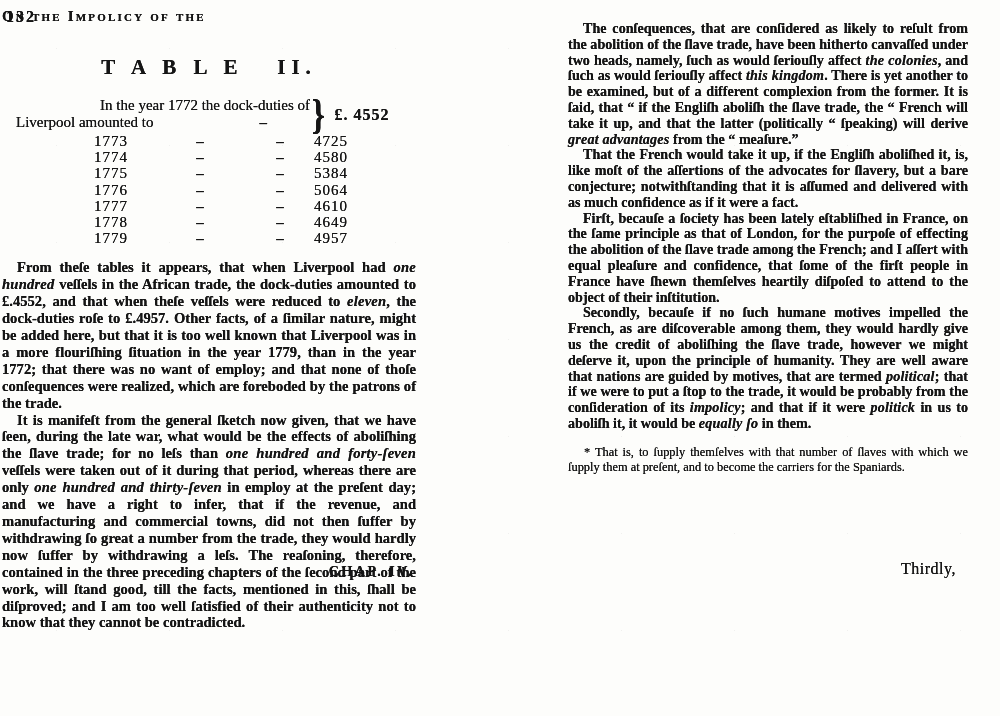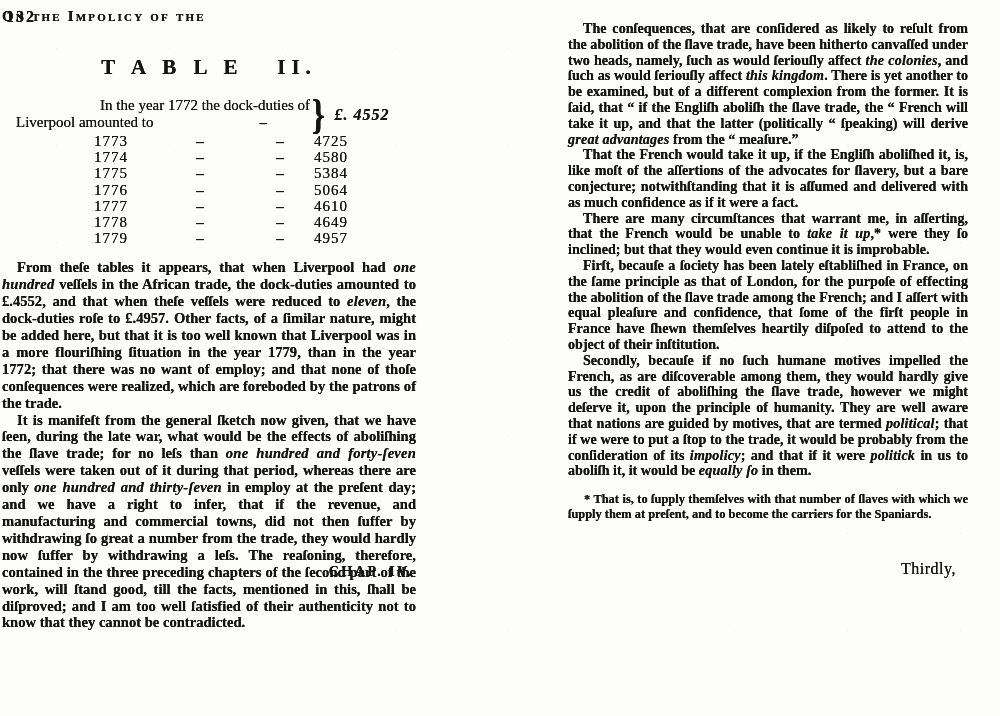--- a/index.html
+++ b/index.html
@@ -46,21 +46,21 @@
   
   .duty-table{margin-top:17px;font-size:15px;line-height:17px;text-shadow:0 0 .35px currentColor;}
   .intro-row{display:flex;align-items:center;}
   .intro-text{width:308px;text-align:right;}
   .intro-line2{padding-left:14px;display:flex;}
   .intro-dash{margin-left:106px;font-weight:bold;}
   .table-brace{
     font-size:42px;font-weight:bold;line-height:34px;
     transform:scaleX(.8);margin-right:8px;
   }
-  .intro-value{font-size:16px;font-style:italic;font-weight:bold;letter-spacing:1px;}
+  .intro-value{font-size:16px;font-weight:bold;letter-spacing:1px;}
   .duty-rows{margin-top:2px;}
   .duty-row{display:grid;grid-template-columns:60px 92px 68px 70px;padding-left:92px;line-height:16.2px;}
   .duty-row .dash{text-align:center;font-weight:bold;}
   .duty-row .year-cell,.duty-row .value-cell{letter-spacing:1px;}
 
   
   .body-text{margin-top:13px;}
   .para{
     text-align:justify;text-indent:15px;
     font-size:14.6px;line-height:16.9px;
@@ -74,21 +74,20 @@
   .chapter-catchword{
     position:absolute;right:2px;bottom:4px;
     font-size:14px;font-weight:bold;letter-spacing:2.5px;
     text-shadow:0 0 .4px currentColor;
   }
   .footnote{
     margin-top:13px;
     font-size:12.4px;line-height:14.8px;
     text-align:justify;text-indent:16px;
     text-shadow:0 0 .3px currentColor;
-    font-weight:bold;
   }
   .catchword{
     position:absolute;right:12px;bottom:6px;
     font-size:16px;letter-spacing:.5px;
     text-shadow:0 0 .4px currentColor;
   }
 </style>
 </head>
 <body>
 
@@ -165,21 +164,20 @@
 
   <div class="chapter-catchword">CHAP. IV.</div>
 </div>
 
 <div class="page page-right">
 
 
   <div class="body-text" style="margin-top:21px;">
     <p class="para"><span>The conſequences, that are conſidered as likely to reſult from the abolition of the ſlave trade, have been hitherto canvaſſed under two heads, namely, ſuch as would ſeriouſly affect </span><i>the colonies</i><span>, and ſuch as would ſeriouſly affect </span><i>this kingdom</i><span>.  There is yet another to be examined, but of a different complexion from the former.  It is ſaid, that “ if the Engliſh aboliſh the ſlave trade, the “ French will take it up, and that the latter (politically “ ſpeaking) will derive </span><i>great advantages</i><span> from the “ meaſure.”</span></p>
     <p class="para"><span>That the French would take it up, if the Engliſh aboliſhed it, is, like moſt of the aſſertions of the advocates for ſlavery, but a bare conjecture; notwithſtanding that it is aſſumed and delivered with as much confidence as if it were a fact.</span></p>
-    <p class="para"><span>There are many circumſtances that warrant me, in aſſerting, that the French would be unable to </span><i>take it up</i><span>,* were they ſo inclined; but that they would even continue it is improbable.</span></p>
     <p class="para"><span>Firſt, becauſe a ſociety has been lately eſtabliſhed in France, on the ſame principle as that of London, for the purpoſe of effecting the abolition of the ſlave trade among the French; and I aſſert with equal pleaſure and confidence, that ſome of the firſt people in France have ſhewn themſelves heartily diſpoſed to attend to the object of their inſtitution.</span></p>
     <p class="para"><span>Secondly, becauſe if no ſuch humane motives impelled the French, as are diſcoverable among them, they would hardly give us the credit of aboliſhing the ſlave trade, however we might deſerve it, upon the principle of humanity.  They are well aware that nations are guided by motives, that are termed </span><i>political</i><span>; that if we were to put a ſtop to the trade, it would be probably from the conſideration of its </span><i>impolicy</i><span>; and that if it were </span><i>politick</i><span> in us to aboliſh it, it would be </span><i>equally ſo</i><span> in them.</span></p>
   </div>
 
   <div class="footnote">* That is, to ſupply themſelves with that number of ſlaves with which we ſupply them at preſent, and to become the carriers for the Spaniards.</div>
 
   <div class="catchword">Thirdly,</div>
 </div>
 
 </body></html>

